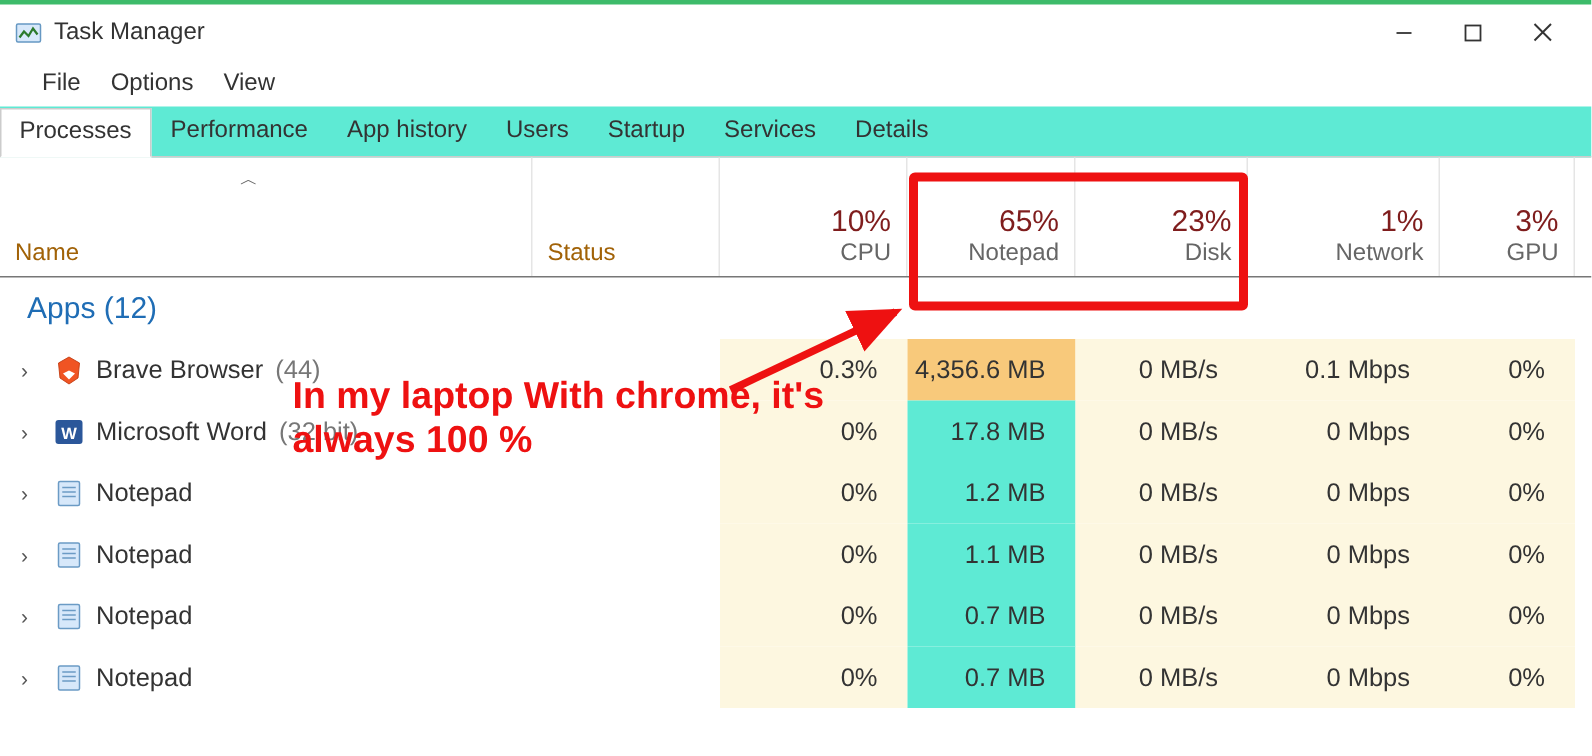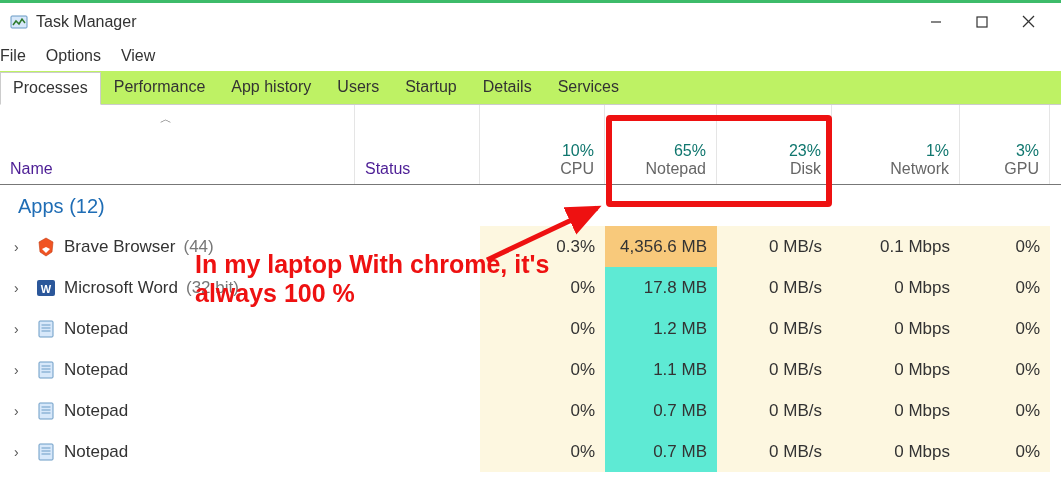--- a/index.html
+++ b/index.html
@@ -4,46 +4,46 @@
   <style>
     * { margin:0; padding:0; box-sizing:border-box; }
     body { font-family:"Segoe UI",Arial,sans-serif; font-size:15px; color:#333; background:#fff; width:1061px; overflow:hidden; }
     .green-strip { height:3px; background:#3dbb6a; }
     .title-bar { height:38px; display:flex; align-items:center; padding:0 10px; border-bottom:1px solid transparent; }
     .title-bar .icon-box { width:18px; height:18px; margin-right:8px; position:relative; }
     .title-bar .icon-box svg { width:18px; height:18px; }
     .title-bar .title { flex:1; font-size:16px; }
     .win-controls { display:flex; }
     .win-btn { width:46px; height:30px; display:flex; align-items:center; justify-content:center; font-size:15px; color:#333; }
-    .menu-bar { display:flex; gap:20px; padding:6px 0; font-size:16px; }
+    .menu-bar { display:flex; gap:20px; padding:6px 28px; font-size:16px; }
     .menu-item { }
-    .tab-bar { display:flex; border-bottom:1px solid #ccc; background:#bef264; }
+    .tab-bar { display:flex; border-bottom:1px solid #ccc; background:#5eead4; }
     .tab { padding:6px 12px 7px 12px; font-size:16px; border:1px solid transparent; border-bottom:none; }
     .tab.active { background:#fff; border:1px solid #ccc; border-bottom:1px solid #fff; position:relative; top:1px; z-index:2; }
     .header-row { display:flex; height:80px; border-bottom:1px solid #777; position:relative; }
     .col-name { width:355px; display:flex; flex-direction:column; justify-content:flex-end; padding:6px 10px; border-right:1px solid #e5e5e5; position:relative; }
     .col-name .sort-caret { position:absolute; top:6px; left:160px; font-size:12px; color:#666; }
     .col-status { width:125px; display:flex; flex-direction:column; justify-content:flex-end; padding:6px 10px; border-right:1px solid #e5e5e5; }
     .col-num { display:flex; flex-direction:column; justify-content:flex-end; align-items:flex-end; padding:6px 10px 6px 4px; border-right:1px solid #e5e5e5; }
     .col-cpu { width:125px; }
     .col-mem { width:112px; }
     .col-disk { width:115px;align-items:flex-end; }
     .col-net { width:128px; }
     .col-gpu { width:90px; }
-    .col-num .big { font-size:16px; color:#0f766e; line-height:1.15; }
+    .col-num .big { font-size:20px; color:#7f1d1d; line-height:1.15; }
     .col-num .small { font-size:16px; color:#666; }
-    .col-name .lbl, .col-status .lbl { font-size:16px; color:#4c1d95; }
+    .col-name .lbl, .col-status .lbl { font-size:16px; color:#a16207; }
 
     .section-header { padding:10px 18px 8px 18px; font-size:20px; color:#1f6db5; }
     .row { display:flex; height:41px; align-items:stretch; }
     .cell-name { width:355px; display:flex; align-items:center; border-right:1px solid transparent; padding-left:14px; gap:8px; font-size:17px; }
     .cell-name .chev { color:#555; font-size:14px; width:14px; }
     .cell-name .app-icon { width:20px; height:20px; display:flex; align-items:center; justify-content:center; }
     .cell-status { width:125px; }
-    .cell-num { display:flex; align-items:center; justify-content:flex-end; padding-right:10px; font-size:17px; }
+    .cell-num { display:flex; align-items:center; justify-content:flex-end; padding-right:20px; font-size:17px; }
     .cell-cpu { width:125px; background:#fdf7e0; }
     .cell-mem { width:112px; background:#5eead4; }
     .cell-disk { width:115px; background:#fdf7e0; }
     .cell-net { width:128px; background:#fdf7e0; }
     .cell-gpu { width:90px; background:#fdf7e0; }
     .cell-mem.hot { background:#f8c97b; }
     .annotation { position:absolute; left:195px; top:250px; color:#e11; font-size:25px; font-weight:bold; line-height:1.15; z-index:20; pointer-events:none; }
     .red-box { position:absolute; border:6px solid #e11; border-radius:4px; z-index:19; }
     .arrow { position:absolute; z-index:19; }
     .count-grey { color:#777; }
@@ -86,22 +86,22 @@
   <span class="menu-item">Options</span>
   <span class="menu-item">View</span>
 </div>
 
 <div class="tab-bar">
   <div class="tab active">Processes</div>
   <div class="tab">Performance</div>
   <div class="tab">App history</div>
   <div class="tab">Users</div>
   <div class="tab">Startup</div>
+  <div class="tab">Services</div>
   <div class="tab">Details</div>
-  <div class="tab">Services</div>
 </div>
 
 <div class="header-row">
   <div class="col-name">
     <span class="sort-caret">︿</span>
     <span class="lbl">Name</span>
   </div>
   <div class="col-status">
     <span class="lbl">Status</span>
   </div>

